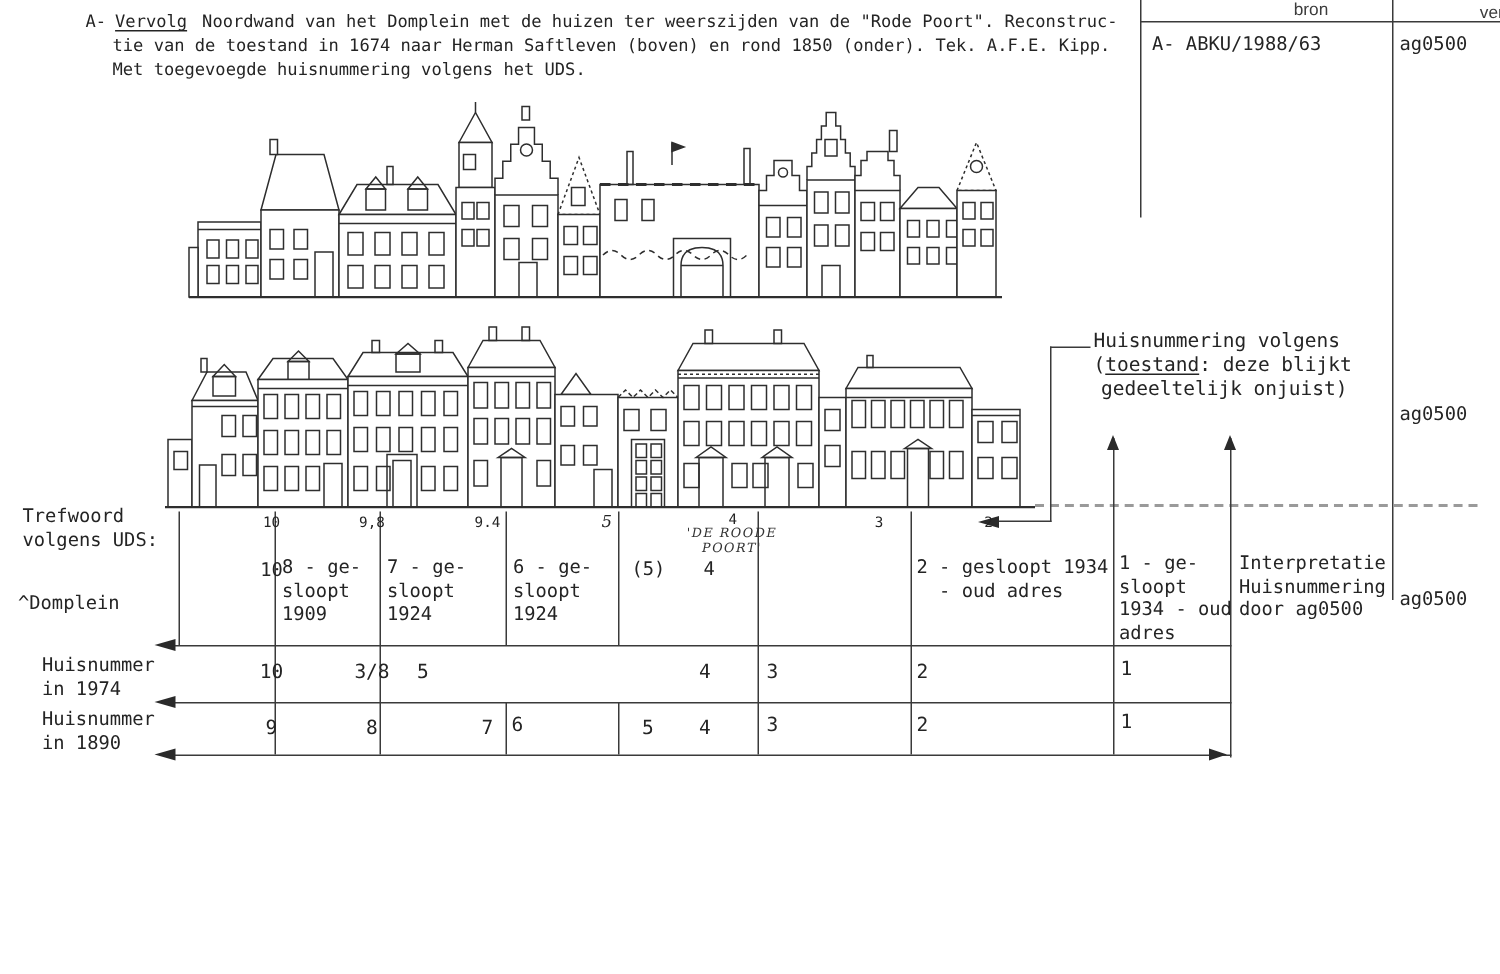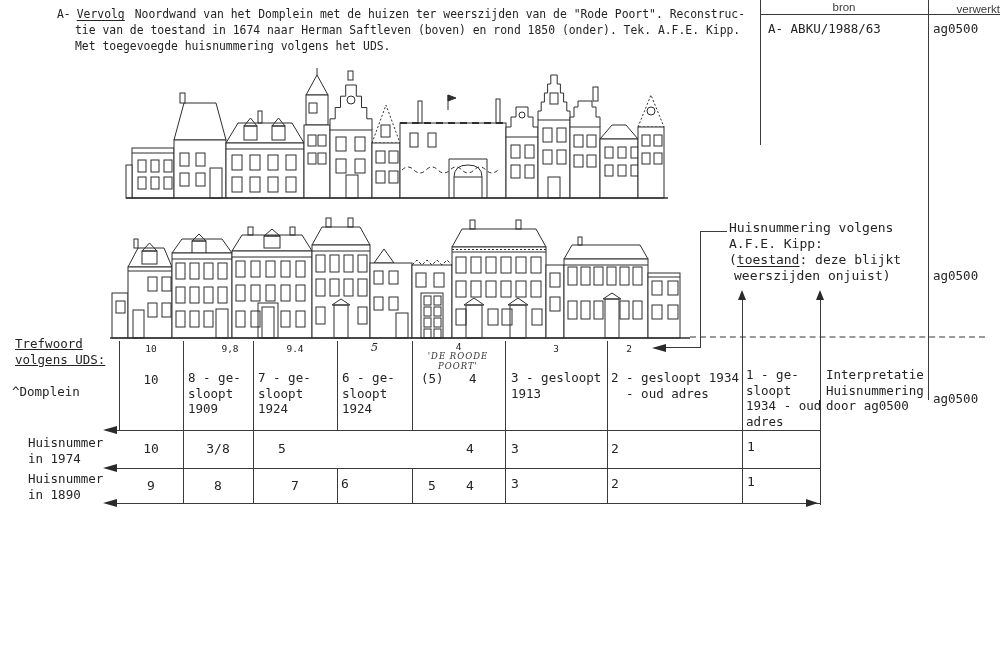--- a/index.html
+++ b/index.html
@@ -6,21 +6,21 @@
   .page{position:relative;width:1000px;height:649px;background:#ffffff;overflow:hidden;
         font-family:"DejaVu Sans Mono","Liberation Mono",monospace;color:#242424;}
   .abs{position:absolute;}
   .mono{font-family:"DejaVu Sans Mono","Liberation Mono",monospace;}
   .sans{font-family:"Liberation Sans","DejaVu Sans",sans-serif;}
   .pre{white-space:pre-line;}
   .t12{font-size:12.5px;line-height:15.5px;}
   .t13{font-size:13px;line-height:15px;}
   .t11{font-size:11.4px;line-height:16px;}
   .t9{font-size:9.5px;line-height:10px;}
-  .ctr{text-align:center;}
+  .ctr{text-align:center;padding-left:30px;}
   .u{text-decoration:underline;text-underline-offset:2px;}
   .vline{position:absolute;width:1px;background:#3a3a3a;}
   .hline{position:absolute;height:1px;background:#3a3a3a;}
   .dashline{position:absolute;height:0;border-top:2px dashed #9a9a9a;}
   .arr-l{position:absolute;width:0;height:0;border-top:4px solid transparent;
          border-bottom:4px solid transparent;border-right:14px solid #2a2a2a;}
   .arr-u{position:absolute;width:0;height:0;border-left:4px solid transparent;
          border-right:4px solid transparent;border-bottom:10px solid #2a2a2a;}
   .arr-r{position:absolute;width:0;height:0;border-top:4px solid transparent;
          border-bottom:4px solid transparent;border-left:12px solid #2a2a2a;}
@@ -378,74 +378,71 @@
           <rect x="560" y="90" width="10" height="14" fill="none"></rect>
         </g>
       <line x1="2" y1="123" x2="582" y2="123" stroke-width="1.5"></line>
     </g>
   </svg>
 
   <div class="dashline" style="left:690px;top:336px;width:295px;"></div>
 
   <div class="abs mono" style="left:729px;top:220px;font-size:13px;line-height:16px;">
     <div>Huisnummering volgens</div>
-    <div>A.F.E. Kipp:</div>
     <div><span>(</span><span class="u">toestand</span><span>: deze blijkt</span></div>
-    <div style="padding-left:5px;">weerszijden onjuist)</div>
+    <div style="padding-left:5px;">gedeeltelijk onjuist)</div>
   </div>
 
   <div class="hline" style="left:700px;top:231px;width:27px;"></div>
   <div class="vline" style="left:700px;top:231px;height:117px;"></div>
   <div class="hline" style="left:662px;top:347px;width:39px;"></div>
   <div class="arr-l" style="left:652px;top:344px;"></div>
 
   <div class="vline" style="left:742px;top:292px;height:211px;"></div>
   <div class="vline" style="left:820px;top:292px;height:213px;"></div>
   <div class="arr-u" style="left:738px;top:290px;"></div>
   <div class="arr-u" style="left:816px;top:290px;"></div>
 
-  <div class="abs mono t12 pre" style="left:15px;top:336px;text-decoration:underline;">Trefwoord
+  <div class="abs mono t12 pre" style="left:15px;top:336px;">Trefwoord
 volgens UDS:</div>
-  <div class="abs mono t12" style="left:12px;top:384px;"><span>^</span><span>Domplein</span></div>
+  <div class="abs mono t12" style="left:12px;top:394px;"><span>^</span><span>Domplein</span></div>
   <div class="abs mono t12 pre" style="left:28px;top:435px;">Huisnummer
 in 1974</div>
   <div class="abs mono t12 pre" style="left:28px;top:471px;">Huisnummer
 in 1890</div>
 
   <div class="vline" style="left:119px;top:341px;height:89px;"></div>
   <div class="vline" style="left:183px;top:341px;height:89px;"></div>
   <div class="vline" style="left:253px;top:341px;height:89px;"></div>
   <div class="vline" style="left:337px;top:341px;height:89px;"></div>
   <div class="vline" style="left:412px;top:341px;height:89px;"></div>
   <div class="vline" style="left:505px;top:341px;height:89px;"></div>
   <div class="vline" style="left:607px;top:341px;height:89px;"></div>
 
   <div class="abs mono t9 ctr" style="left:119px;top:344px;width:64px;">10</div>
-  <div class="abs mono t9 ctr" style="left:183px;top:344px;width:70px;margin-left:12px;">9,8</div>
+  <div class="abs mono t9 ctr" style="left:183px;top:344px;width:70px;">9,8</div>
   <div class="abs mono t9 ctr" style="left:253px;top:344px;width:84px;">9.4</div>
   <div class="abs t9 ctr hand5" style="left:337px;top:343px;width:75px;font-size:11px;">5</div>
   <div class="abs mono t9 ctr" style="left:412px;top:342px;width:93px;">4</div>
   <div class="abs mono t9 ctr" style="left:505px;top:344px;width:102px;">3</div>
   <div class="abs mono t9 ctr" style="left:607px;top:344px;width:44px;">2</div>
   <div class="abs gate-label ctr" style="left:409px;top:351px;width:98px;">'DE ROODE POORT'</div>
 
   <div class="abs mono t12 ctr" style="left:119px;top:372px;width:64px;">10</div>
   <div class="abs mono t12 pre" style="left:188px;top:370px;">8 - ge-
 sloopt
 1909</div>
   <div class="abs mono t12 pre" style="left:258px;top:370px;">7 - ge-
 sloopt
 1924</div>
   <div class="abs mono t12 pre" style="left:342px;top:370px;">6 - ge-
 sloopt
 1924</div>
   <div class="abs mono t12" style="left:421px;top:371px;">(5)</div>
   <div class="abs mono t12" style="left:469px;top:371px;">4</div>
-  <div class="abs mono t12 pre" style="left:511px;top:370px;">3 - gesloopt
-1913</div>
   <div class="abs mono t12 pre" style="left:611px;top:370px;">2 - gesloopt 1934
 &nbsp;&nbsp;- oud adres</div>
   <div class="abs mono t12 pre" style="left:746px;top:367px;">1 - ge-
 sloopt
 1934 - oud
 adres</div>
   <div class="abs mono t12 pre" style="left:826px;top:367px;">Interpretatie
 Huisnummering
 door ag0500</div>
 

